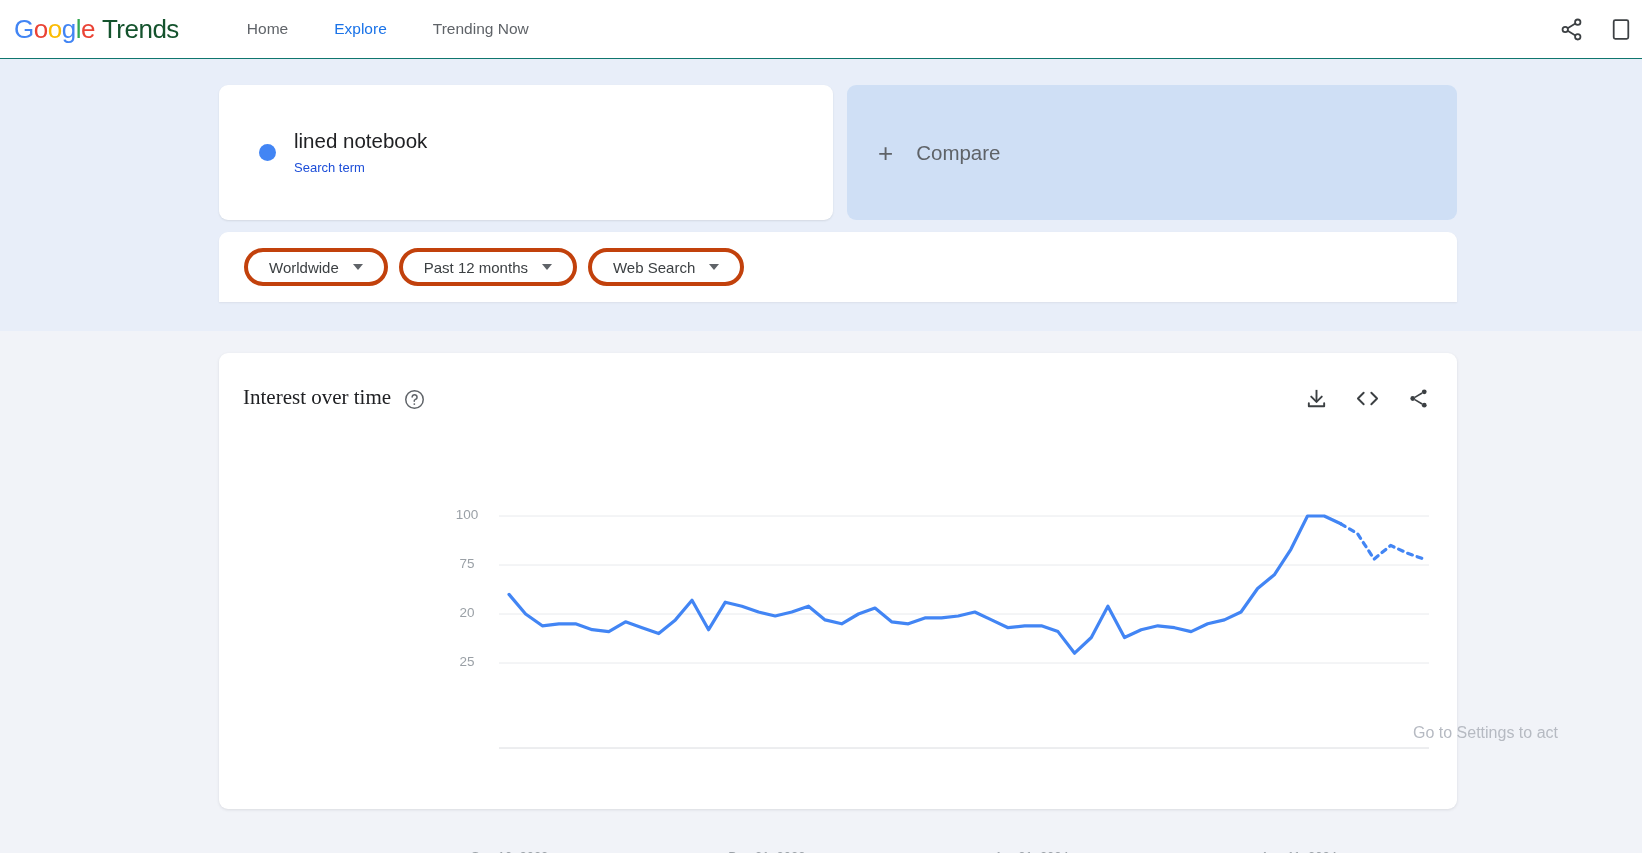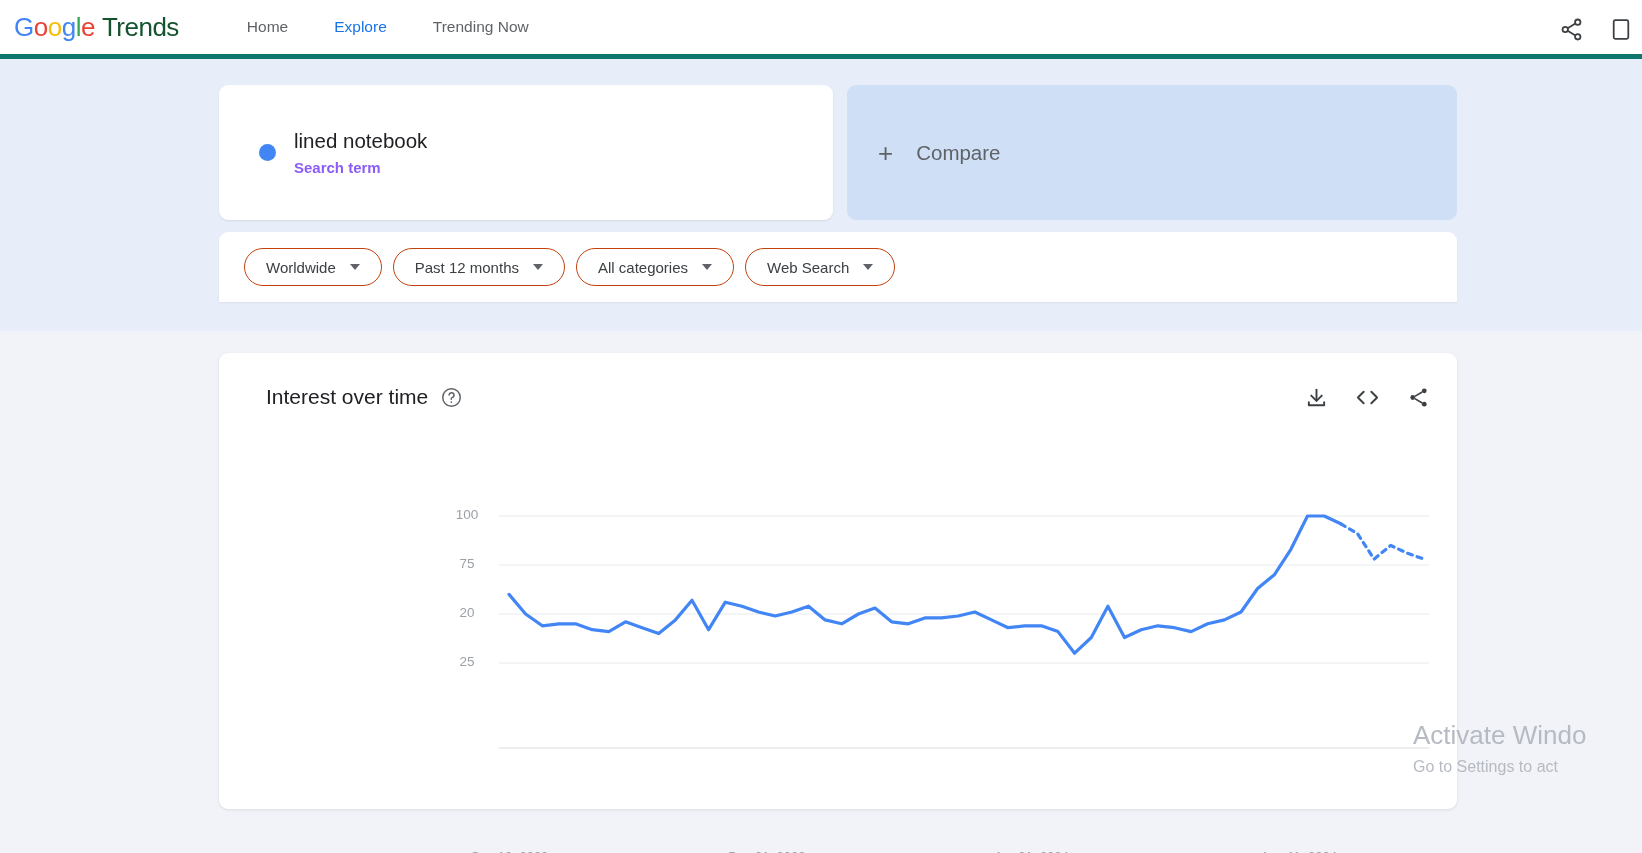--- a/index.html
+++ b/index.html
@@ -9,21 +9,21 @@
     overflow: hidden;
     background: #ffffff;
     font-family: "Liberation Sans", sans-serif;
   }
 
   
   #topnav {
     position: absolute; top: 0; left: 0;
     width: 1642px; height: 59px;
     background: #ffffff;
-    border-bottom: 5px solid #0f766e;
+    border-bottom: 1px solid #0f766e;
     display: flex; align-items: center;
   }
   #logo-wrap {
     margin-left: 14px;
     font-size: 26px;
     letter-spacing: -0.5px;
     display: flex; align-items: baseline;
     white-space: nowrap;
   }
   #logo-wrap .g-letter { font-weight: 400; }
@@ -78,21 +78,21 @@
     display: flex; align-items: center;
     padding-left: 40px;
     box-shadow: 0 1px 2px rgba(60,64,67,.12);
   }
   #term-dot {
     width: 17px; height: 17px; border-radius: 50%;
     background: #4285f4; flex: none; margin-right: 18px;
   }
   #term-text { display: flex; flex-direction: column; }
   #term-name { font-size: 20.5px; color: #202124; line-height: 26px; }
-  #term-type { font-size: 15px; color: #8b5cf6; margin-top: 4px; line-height: 19px; font-weight: bold; }
+  #term-type { font-size: 13px; color: #1d4ed8; margin-top: 4px; line-height: 19px; }
   #compare-card {
     width: 610px; height: 135px;
     margin-left: 14px;
     background: #cfdff5;
     border-radius: 9px;
     display: flex; align-items: center;
     padding-left: 31px;
     cursor: pointer;
   }
   #compare-plus {
@@ -106,21 +106,21 @@
     position: absolute; top: 232px; left: 219px;
     width: 1238px; height: 70px;
     background: #ffffff;
     border-radius: 9px 9px 0 0;
     display: flex; align-items: center;
     padding-left: 25px;
     box-shadow: 0 1px 2px rgba(60,64,67,.08);
   }
   .filter-pill {
     height: 38px;
-    border: 1px solid #c2410c;
+    border: 4px solid #c2410c;
     border-radius: 19px;
     display: flex; align-items: center; justify-content: center;
     padding: 0 21px;
     margin-right: 11px;
     cursor: pointer;
     background: #fff;
   }
   .filter-pill .pill-label { font-size: 15px; color: #3c4043; }
   .pill-caret {
     margin-left: 14px;
@@ -132,22 +132,22 @@
 
   
   #chart-card {
     position: absolute; top: 353px; left: 219px;
     width: 1238px; height: 456px;
     background: #ffffff;
     border-radius: 9px;
     box-shadow: 0 1px 3px rgba(60,64,67,.13);
   }
   #chart-head {
-    position: absolute; top: 32px; left: 47px; right: 27px;
-    display: flex; align-items: center;
+    position: absolute; top: 32px; left: 24px; right: 27px;
+    display: flex; align-items: flex-end; font-family: Liberation Serif, serif;
   }
   #chart-title { font-size: 21px; color: #202124; }
   #help-icon {
     margin-left: 13px; width: 21px; height: 21px;
     cursor: pointer; display: block;
   }
   #chart-actions {
     margin-left: auto; display: flex; align-items: center; gap: 27px;
   }
   .action-icon { cursor: pointer; display: block; }
@@ -222,24 +222,20 @@
   </div>
 </div>
 
 <div id="filter-bar">
   <div class="filter-pill">
     <span class="pill-label">Worldwide</span>
     <span class="pill-caret"></span>
   </div>
   <div class="filter-pill">
     <span class="pill-label">Past 12 months</span>
-    <span class="pill-caret"></span>
-  </div>
-  <div class="filter-pill">
-    <span class="pill-label">All categories</span>
     <span class="pill-caret"></span>
   </div>
   <div class="filter-pill">
     <span class="pill-label">Web Search</span>
     <span class="pill-caret"></span>
   </div>
 </div>
 
 <div id="chart-card">
   <div id="chart-head">
@@ -292,15 +288,14 @@
     <div id="xlabels">
         <div class="xlabel" style="left: 252px;">Sep 10, 2023</div>
         <div class="xlabel" style="left: 509.182px;">Dec 31, 2023</div>
         <div class="xlabel" style="left: 775.364px;">Apr 21, 2024</div>
         <div class="xlabel" style="left: 1041.55px;">Aug 11, 2024</div>
       </div>
   </div>
 </div>
 
 <div id="watermark">
-  <div id="wm-title">Activate Windo</div>
   <div id="wm-sub">Go to Settings to act</div>
 </div>
 
 </body></html>

